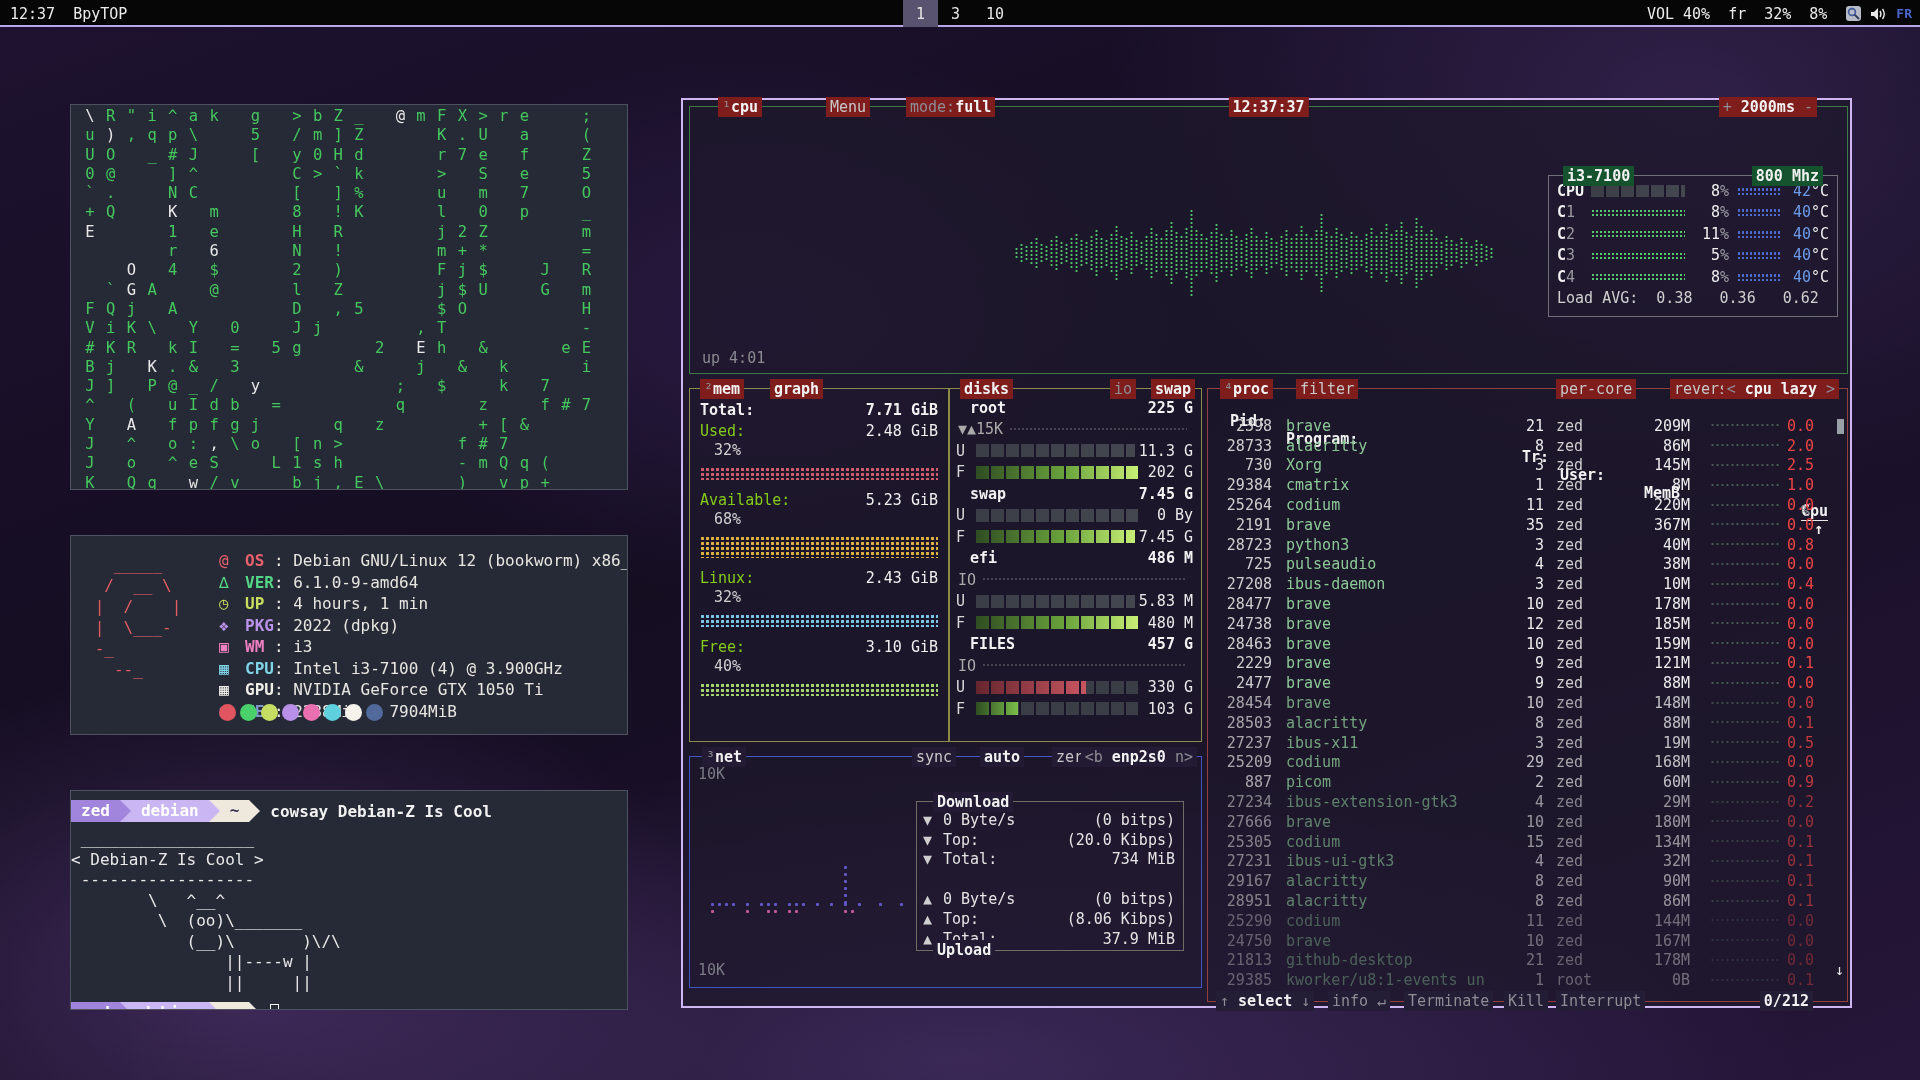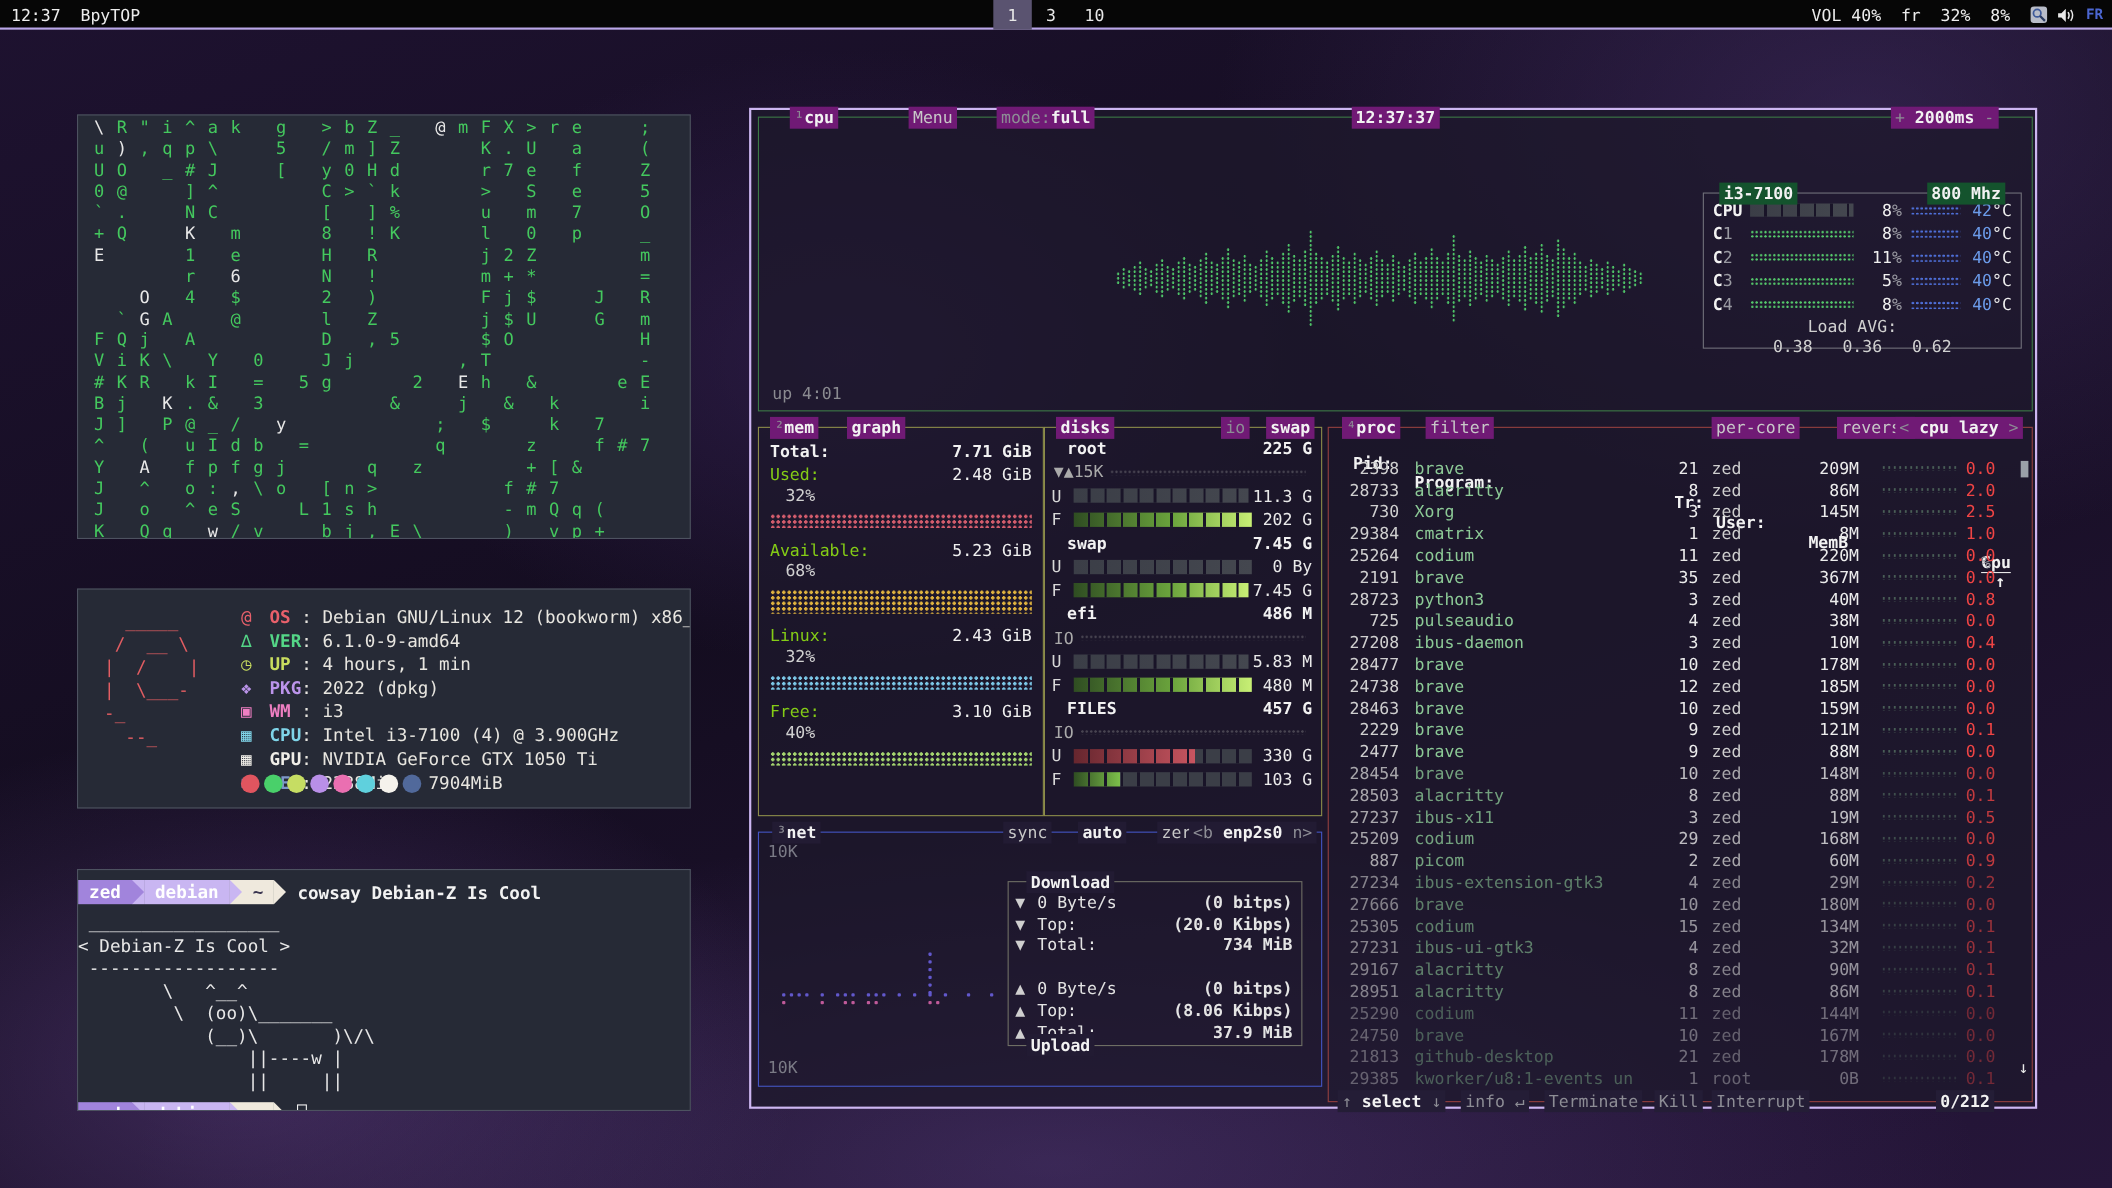--- a/index.html
+++ b/index.html
@@ -46,21 +46,21 @@
   .promptline{display:flex;align-items:center;height:24px;margin-top:8px;}
   .pseg{padding:0 10px;height:22px;line-height:22px;font-weight:bold;}
   .parr{width:0;height:0;border-top:11px solid transparent;border-bottom:11px solid transparent;border-left:11px solid;}
   .pcmd{margin-left:10px;font-weight:bold;color:#f2f2f2;}
   .pcursor{margin-left:10px;width:9px;height:18px;border:1.5px solid #f2f2f2;display:inline-block;}
   #cowpre{color:#e8e8e8;line-height:20.5px;white-space:pre;margin-top:6px;}
   
   #bpytop{position:absolute;left:681px;top:98px;width:1171px;height:910px;
     border:2px solid #cdb6f2;background:rgba(30,24,44,.78);font-size:15px;}
   .box{position:absolute;border:1px solid;}
-  .chip{position:absolute;top:-10px;background:#701a75;padding:0 4px;white-space:pre;line-height:20px;color:#c8c8c8;}
+  .chip{position:absolute;top:-10px;background:#7f1d1d;padding:0 4px;white-space:pre;line-height:20px;color:#c8c8c8;}
   .chip b{color:#f2f2f2;}
   .chip .dim{color:#8d8d95;}
   .bchip{position:absolute;bottom:-10px;background:#241d36;padding:0 4px;white-space:pre;line-height:20px;color:#8d8d95;}
   .bchip b{color:#f2f2f2;}
   #cpubox{left:6px;top:6px;width:1159px;height:268px;border-color:#3c7a46;}
   #wave{position:absolute;left:325px;top:98px;width:484px;height:96px;display:flex;align-items:center;}
   .wcol{width:3px;margin-right:2px;display:inline-block;
     background-image:radial-gradient(circle,#4fc468 1px,transparent 1.2px);background-size:3px 4px;}
   #uptime{position:absolute;left:12px;bottom:6px;color:#8a8a90;}
   #cpuside{position:absolute;left:858px;top:68px;width:290px;height:142px;border:1px solid #70707a;padding:4px 8px 0 8px;}
@@ -69,21 +69,21 @@
   .cname{width:38px;font-weight:bold;color:#f2f2f2;}
   .cname .dim{color:#9a9aa2;font-weight:normal;}
   .cmeter{width:104px;margin-right:6px;}
   .dotsg{height:7px;background-image:radial-gradient(circle,#55c96b 1px,transparent 1.2px);background-size:4px 4px;}
   .dotsb{width:50px;height:8px;margin-left:8px;
     background-image:radial-gradient(circle,#4e6fd8 1.1px,transparent 1.3px);background-size:4px 5px;}
   .cpct{width:42px;text-align:right;color:#f0f0f0;}
   .cpct .dim{color:#9a9aa2;}
   .ctemp{width:52px;text-align:right;color:#f0f0f0;}
   .ctemp i{font-style:normal;color:#6b9ae8;}
-  .loadrow{display:flex;height:21.5px;align-items:center;color:#d0d0d0;white-space:pre;flex-direction:column;}
+  .loadrow{display:flex;height:21.5px;align-items:center;color:#d0d0d0;white-space:pre;}
   
   .seg{height:13px;width:162px;
     background-image:repeating-linear-gradient(90deg,transparent 0 13px,#191428 13px 15px),linear-gradient(90deg,var(--g1),var(--g2));}
   .seg.empty{--g1:#3b3e47;--g2:#44474f;}
   .seg.green{background-image:repeating-linear-gradient(90deg,transparent 0 13px,#191428 13px 15px),
     linear-gradient(90deg,#2f4d22,#6aa33c 55%,#c8ef75);}
   .seg.red70{background-image:repeating-linear-gradient(90deg,transparent 0 13px,#191428 13px 15px),
     linear-gradient(90deg,#66262e 0%,#c85560 68%,#3b3e47 68%,#3b3e47 100%);}
   .seg.green28{background-image:repeating-linear-gradient(90deg,transparent 0 13px,#191428 13px 15px),
     linear-gradient(90deg,#2f4d22 0%,#7cbf4a 26%,#3b3e47 26%,#3b3e47 100%);}
@@ -113,21 +113,21 @@
   
   #netbox{left:6px;top:656px;width:513px;height:232px;border-color:#4455c4;}
   #netbox .chip{background:#221b33;}
   .scale{position:absolute;left:8px;color:#7a7a85;}
   #netgraph{position:absolute;left:6px;top:16px;width:500px;height:200px;}
   .ndot{position:absolute;width:3px;height:3px;border-radius:1px;}
   #netpanel{position:absolute;left:226px;top:44px;width:268px;height:150px;border:1px solid #6e6e64;padding:8px 8px 0 6px;}
   .nrow{display:flex;height:19.8px;align-items:center;white-space:pre;color:#e4e4e4;}
   .nrow .arr{width:20px;color:#cfcfcf;}
   .nrow .lab{flex:1;}
-  .nrow .val{text-align:left;font-weight:bold;}
+  .nrow .val{text-align:left;}
   
   #procbox{left:524px;top:288px;width:641px;height:614px;border-color:#94403f;}
   #prochdr{position:absolute;left:0;top:5px;width:100%;height:20px;font-weight:bold;color:#f2f2f2;white-space:pre;}
   #prochdr span{position:absolute;}
   .underl{border-bottom:1px solid #e8e8e8;}
   #prochdr .pc{color:#9a9aa2;font-weight:normal;}
   #procrows{position:absolute;left:0;top:27px;width:100%;bottom:14px;overflow:hidden;}
   .prow{display:flex;height:19.8px;align-items:center;white-space:pre;}
   .prow .pid{width:64px;text-align:right;color:#cfcfcf;}
   .prow .prog{width:226px;padding-left:14px;color:#8cc996;overflow:hidden;}

